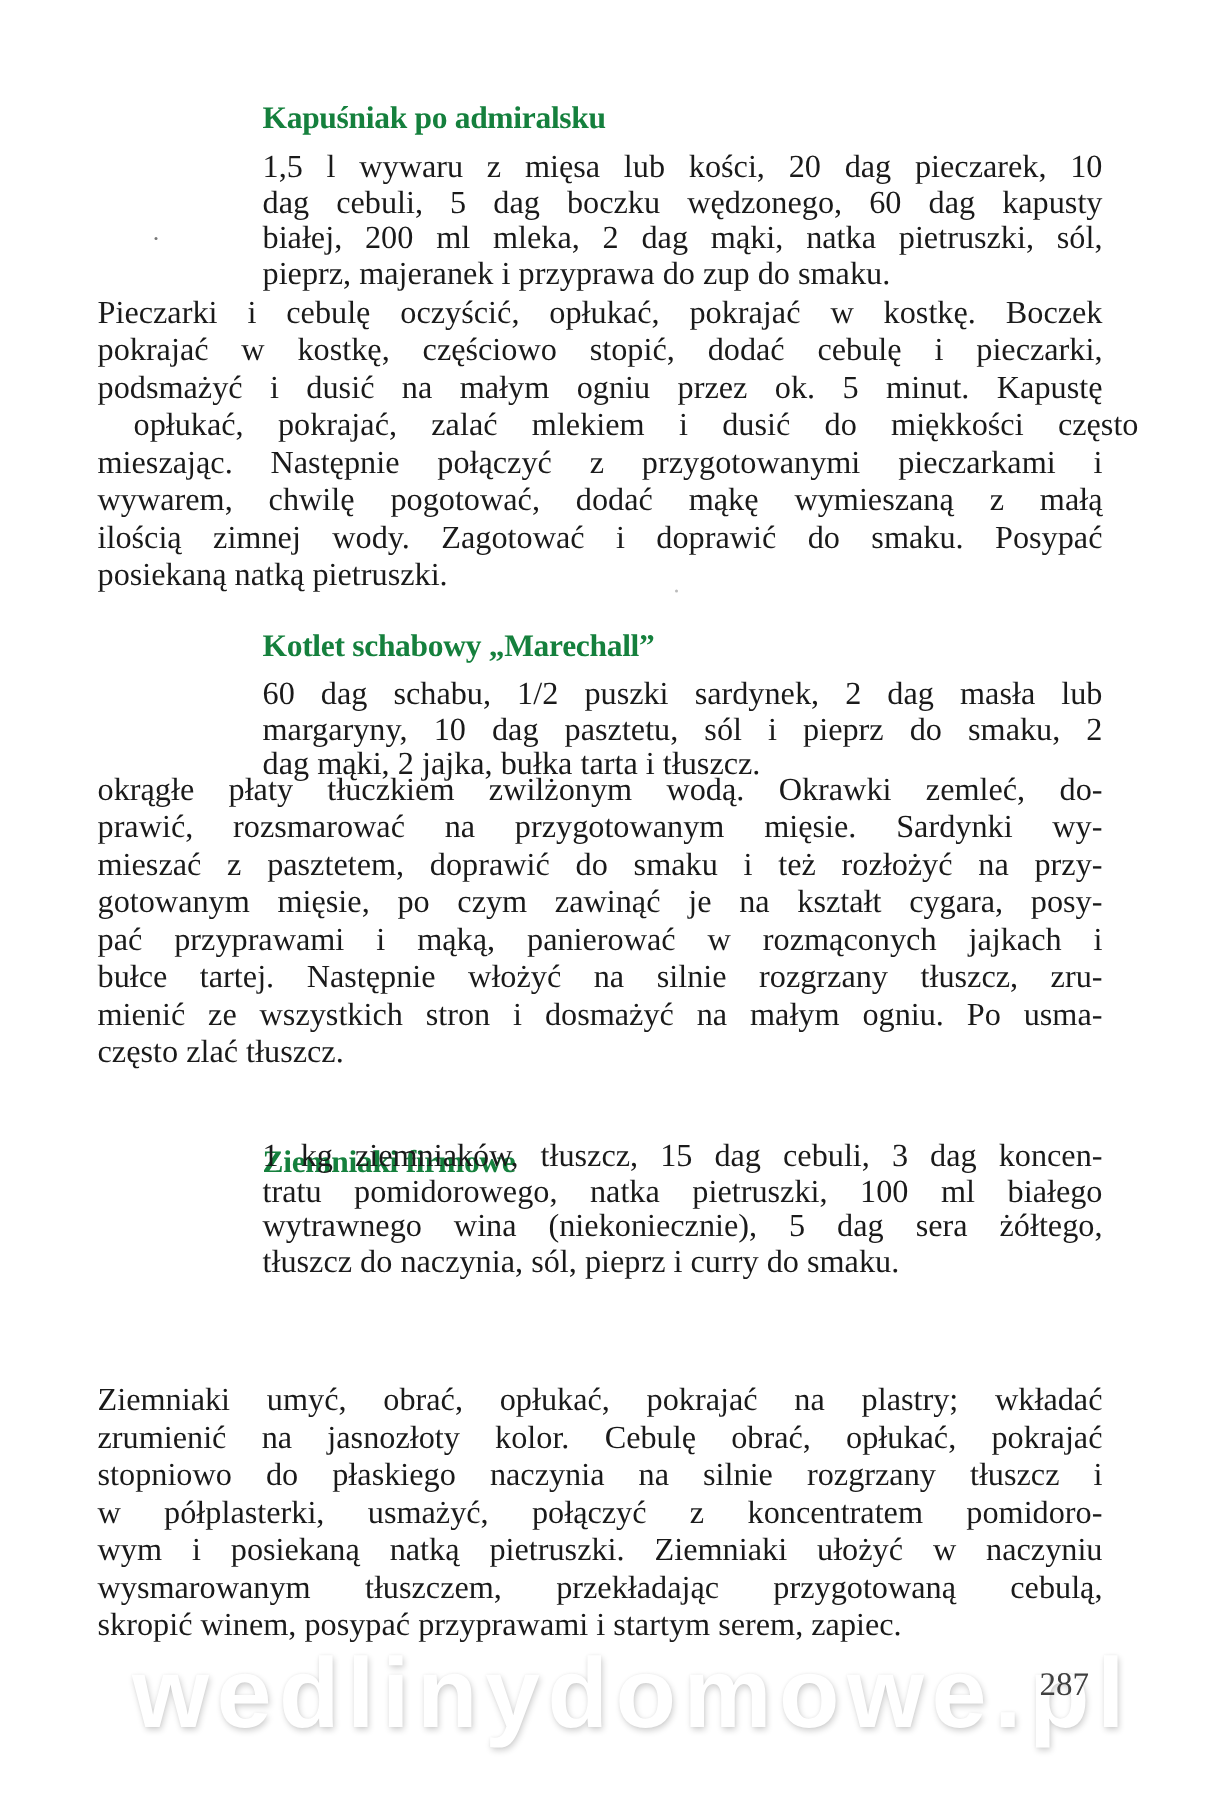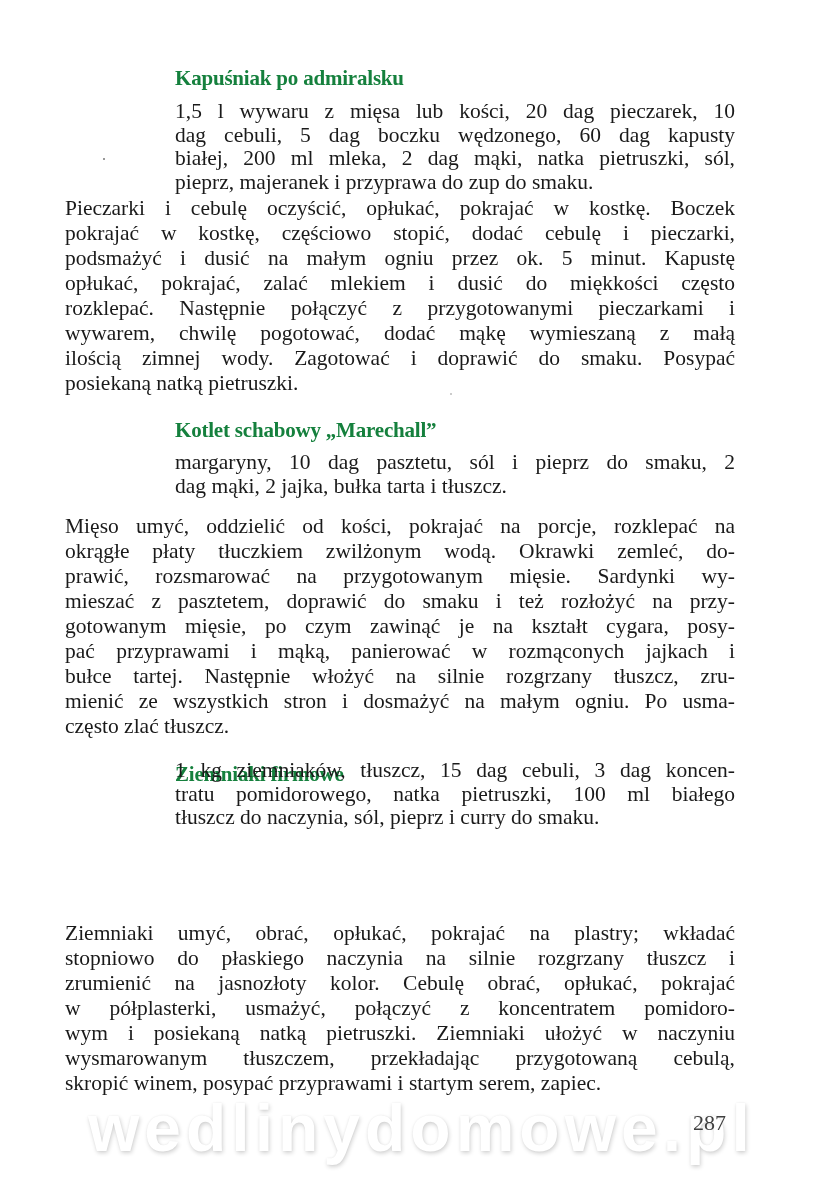--- a/index.html
+++ b/index.html
@@ -96,54 +96,55 @@
   <div class="ingredients" style="top:100px;">
     <span class="line" style="width: 100%;">1,5 l wywaru z mięsa lub kości, 20 dag pieczarek, 10</span>
     <span class="line" style="width: 100%;">dag cebuli, 5 dag boczku wędzonego, 60 dag kapusty</span>
     <span class="line" style="width: 100%;">białej, 200 ml mleka, 2 dag mąki, natka pietruszki, sól,</span>
     <span class="line last" style="width: 100%;">pieprz, majeranek i przyprawa do zup do smaku.</span>
   </div>
   <div class="method" style="top:196px;">
     <span class="line" style="width: 100%;">Pieczarki i cebulę oczyścić, opłukać, pokrajać w kostkę. Boczek</span>
     <span class="line" style="width: 100%;">pokrajać w kostkę, częściowo stopić, dodać cebulę i pieczarki,</span>
     <span class="line" style="width: 100%;">podsmażyć i dusić na małym ogniu przez ok. 5 minut. Kapustę</span>
-    <span class="line" style="width: 100%;">opłukać, pokrajać, zalać mlekiem i dusić do miękkości często</span>
-    <span class="line" style="width: 100%;">rozklepać. Następnie połączyć z przygotowanymi pieczarkami i</span>
+    <span class="line" style="width: 100%; margin-left: 24px;">opłukać, pokrajać, zalać mlekiem i dusić do miękkości często</span>
+    <span class="line" style="width: 100%;">mieszając. Następnie połączyć z przygotowanymi pieczarkami i</span>
     <span class="line" style="width: 100%;">wywarem, chwilę pogotować, dodać mąkę wymieszaną z małą</span>
     <span class="line" style="width: 100%;">ilością zimnej wody. Zagotować i doprawić do smaku. Posypać</span>
     <span class="line last" style="width: 100%;">posiekaną natką pietruszki.</span>
   </div>
 
   <div class="recipe-title" style="top:418px;">Kotlet schabowy „Marechall”</div>
   <div class="ingredients" style="top:451px;">
+    <span class="line" style="width: 100%;">60 dag schabu, 1/2 puszki sardynek, 2 dag masła lub</span>
     <span class="line" style="width: 100%;">margaryny, 10 dag pasztetu, sól i pieprz do smaku, 2</span>
     <span class="line last" style="width: 100%;">dag mąki, 2 jajka, bułka tarta i tłuszcz.</span>
   </div>
   <div class="method" style="top:514px;">
-    <span class="line" style="width: 100%;">Mięso umyć, oddzielić od kości, pokrajać na porcje, rozklepać na</span>
     <span class="line" style="width: 100%;">okrągłe płaty tłuczkiem zwilżonym wodą. Okrawki zemleć, do-</span>
     <span class="line" style="width: 100%;">prawić, rozsmarować na przygotowanym mięsie. Sardynki wy-</span>
     <span class="line" style="width: 100%;">mieszać z pasztetem, doprawić do smaku i też rozłożyć na przy-</span>
     <span class="line" style="width: 100%;">gotowanym mięsie, po czym zawinąć je na kształt cygara, posy-</span>
     <span class="line" style="width: 100%;">pać przyprawami i mąką, panierować w rozmąconych jajkach i</span>
     <span class="line" style="width: 100%;">bułce tartej. Następnie włożyć na silnie rozgrzany tłuszcz, zru-</span>
     <span class="line" style="width: 100%;">mienić ze wszystkich stron i dosmażyć na małym ogniu. Po usma-</span>
     <span class="line last" style="width: 100%;">często zlać tłuszcz.</span>
   </div>
 
   <div class="recipe-title" style="top:762px;">Ziemniaki firmowe</div>
   <div class="ingredients" style="top:759px;">
     <span class="line" style="width: 100%;">1 kg ziemniaków, tłuszcz, 15 dag cebuli, 3 dag koncen-</span>
     <span class="line" style="width: 100%;">tratu pomidorowego, natka pietruszki, 100 ml białego</span>
+    <span class="line" style="width: 100%;">wytrawnego wina (niekoniecznie), 5 dag sera żółtego,</span>
     <span class="line last" style="width: 100%;">tłuszcz do naczynia, sól, pieprz i curry do smaku.</span>
   </div>
   <div class="method" style="top:883px;margin-top:38px;">
     <span class="line" style="width: 100%;">Ziemniaki umyć, obrać, opłukać, pokrajać na plastry; wkładać</span>
+    <span class="line" style="width: 100%;">zrumienić na jasnozłoty kolor. Cebulę obrać, opłukać, pokrajać</span>
     <span class="line" style="width: 100%;">stopniowo do płaskiego naczynia na silnie rozgrzany tłuszcz i</span>
-    <span class="line" style="width: 100%;">zrumienić na jasnozłoty kolor. Cebulę obrać, opłukać, pokrajać</span>
     <span class="line" style="width: 100%;">w półplasterki, usmażyć, połączyć z koncentratem pomidoro-</span>
     <span class="line" style="width: 100%;">wym i posiekaną natką pietruszki. Ziemniaki ułożyć w naczyniu</span>
     <span class="line" style="width: 100%;">wysmarowanym tłuszczem, przekładając przygotowaną cebulą,</span>
     <span class="line last" style="width: 100%;">skropić winem, posypać przyprawami i startym serem, zapiec.</span>
   </div>
 
   <div class="watermark">wedlinydomowe.pl</div>
   <div class="page-number">287</div>
 
   <div class="speck" style="left:103px; top:158px;"></div>

